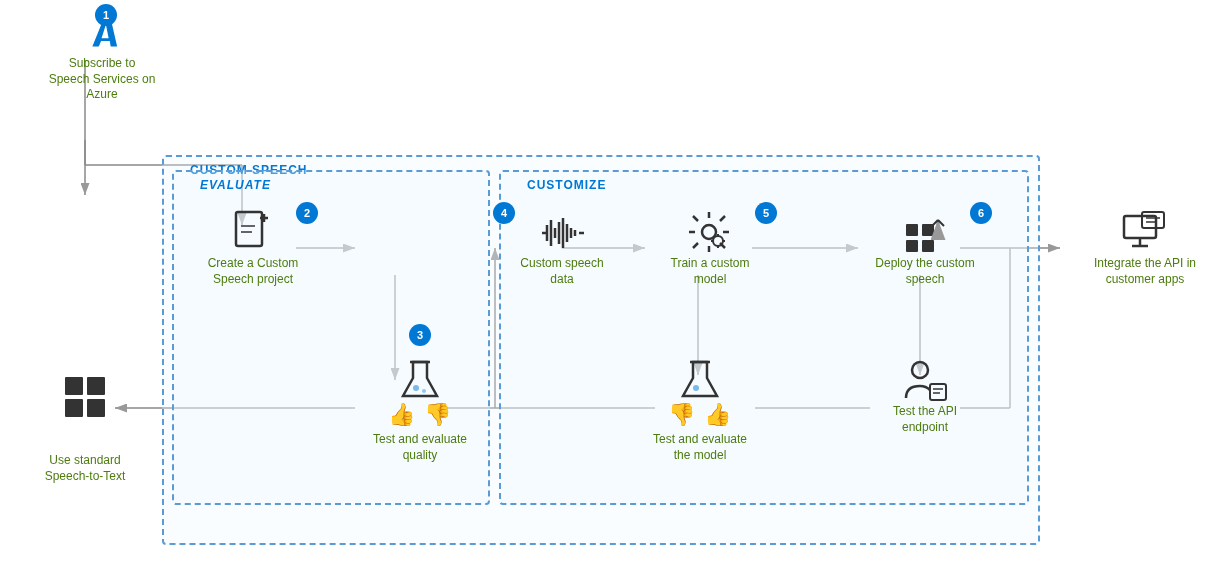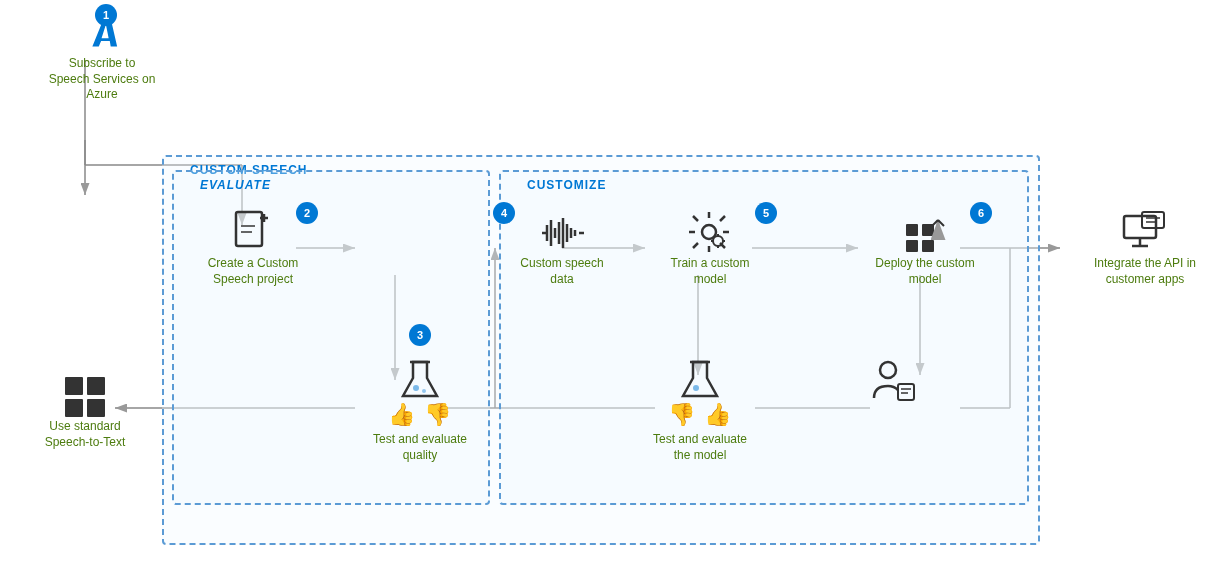--- a/index.html
+++ b/index.html
@@ -255,50 +255,51 @@
 
     <svg width="46" height="46" viewBox="0 0 46 46">
       <rect x="4" y="14" width="12" height="12" fill="#333" rx="1"></rect>
       <rect x="20" y="14" width="12" height="12" fill="#333" rx="1"></rect>
       <rect x="4" y="30" width="12" height="12" fill="#333" rx="1"></rect>
       <rect x="20" y="30" width="12" height="12" fill="#333" rx="1"></rect>
       <line x1="36" y1="28" x2="36" y2="10" stroke="#333" stroke-width="2.5" marker-end="url(#arrowhead)"></line>
       <line x1="30" y1="16" x2="36" y2="10" stroke="#333" stroke-width="2"></line>
       <line x1="42" y1="16" x2="36" y2="10" stroke="#333" stroke-width="2"></line>
     </svg>
-    <div class="step-label">Deploy the custom model</div>
+    <div class="step-label">Deploy the custom speech</div>
 
     <div class="badge" style="top:-8px; right:-12px;">6</div>
   </div>
 
   <div class="step-node" style="left:870px; top:358px;">
 
     <svg width="46" height="46" viewBox="0 0 46 46">
       <circle cx="18" cy="12" r="8" fill="none" stroke="#333" stroke-width="2.5"></circle>
       <path d="M4 40 Q4 28 18 28 Q24 28 28 32" fill="none" stroke="#333" stroke-width="2.5"></path>
       <rect x="28" y="26" width="16" height="16" rx="2" fill="none" stroke="#333" stroke-width="2"></rect>
       <line x1="31" y1="31" x2="41" y2="31" stroke="#333" stroke-width="1.5"></line>
       <line x1="31" y1="35" x2="38" y2="35" stroke="#333" stroke-width="1.5"></line>
     </svg>
+    <div class="step-label">Test the API endpoint</div>
   </div>
 
   <div class="step-node" style="left:1090px; top:210px;">
 
     <svg width="50" height="46" viewBox="0 0 50 46">
       <rect x="4" y="6" width="32" height="22" rx="2" fill="none" stroke="#333" stroke-width="2.5"></rect>
       <line x1="20" y1="28" x2="20" y2="36" stroke="#333" stroke-width="2.5"></line>
       <line x1="12" y1="36" x2="28" y2="36" stroke="#333" stroke-width="2.5"></line>
       <rect x="22" y="2" width="22" height="16" rx="2" fill="none" stroke="#333" stroke-width="2"></rect>
       <line x1="26" y1="8" x2="40" y2="8" stroke="#333" stroke-width="1.5"></line>
       <line x1="26" y1="12" x2="36" y2="12" stroke="#333" stroke-width="1.5"></line>
     </svg>
     <div class="step-label">Integrate the API in customer apps</div>
   </div>
 
-  <div class="step-node" style="left:30px; top:375px;">
+  <div class="step-node" style="left:30px; top:375px;gap:34px;">
 
     <svg width="44" height="44" viewBox="0 0 44 44">
       <rect x="2" y="2" width="18" height="18" fill="#333" rx="1"></rect>
       <rect x="24" y="2" width="18" height="18" fill="#333" rx="1"></rect>
       <rect x="2" y="24" width="18" height="18" fill="#333" rx="1"></rect>
       <rect x="24" y="24" width="18" height="18" fill="#333" rx="1"></rect>
     </svg>
     <div class="step-label">Use standard Speech-to-Text</div>
   </div>
 

